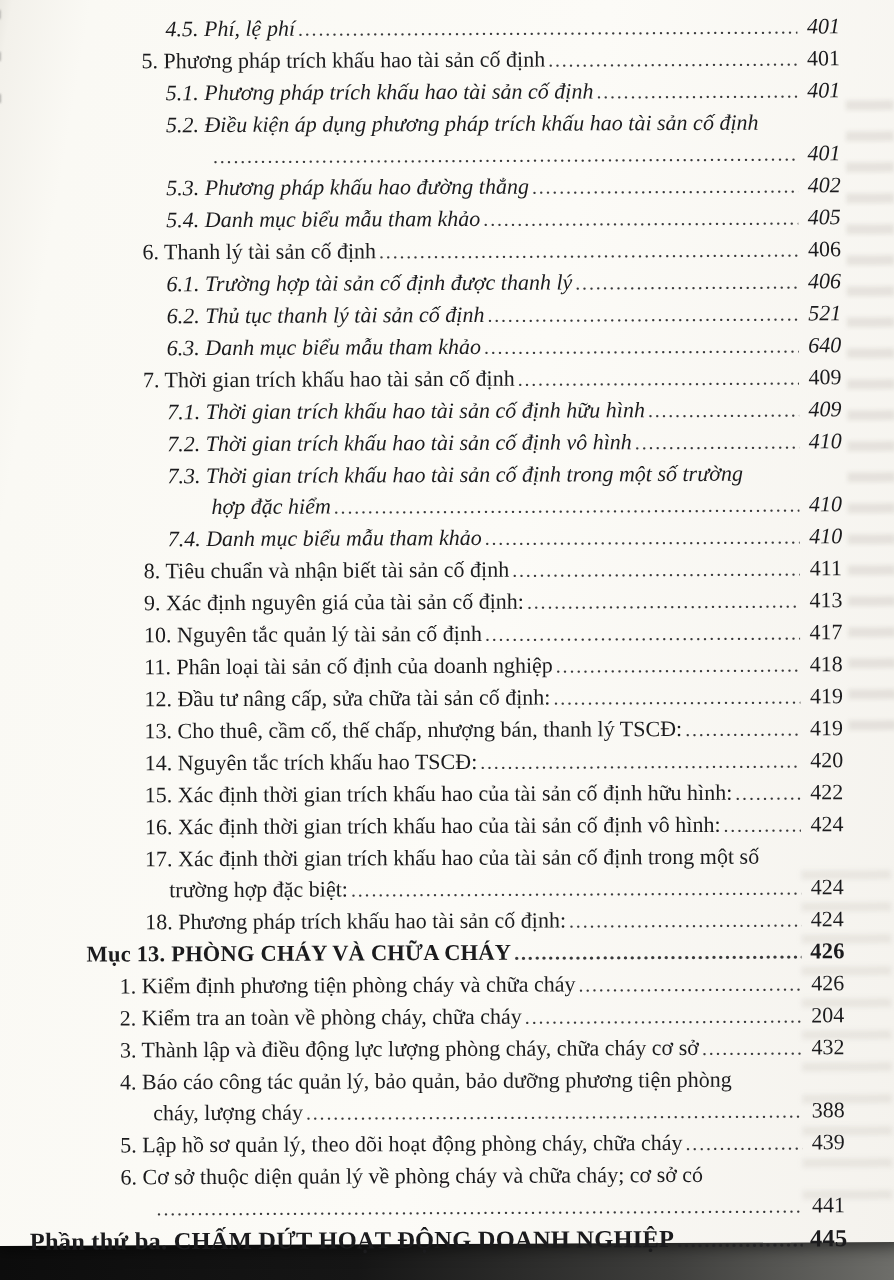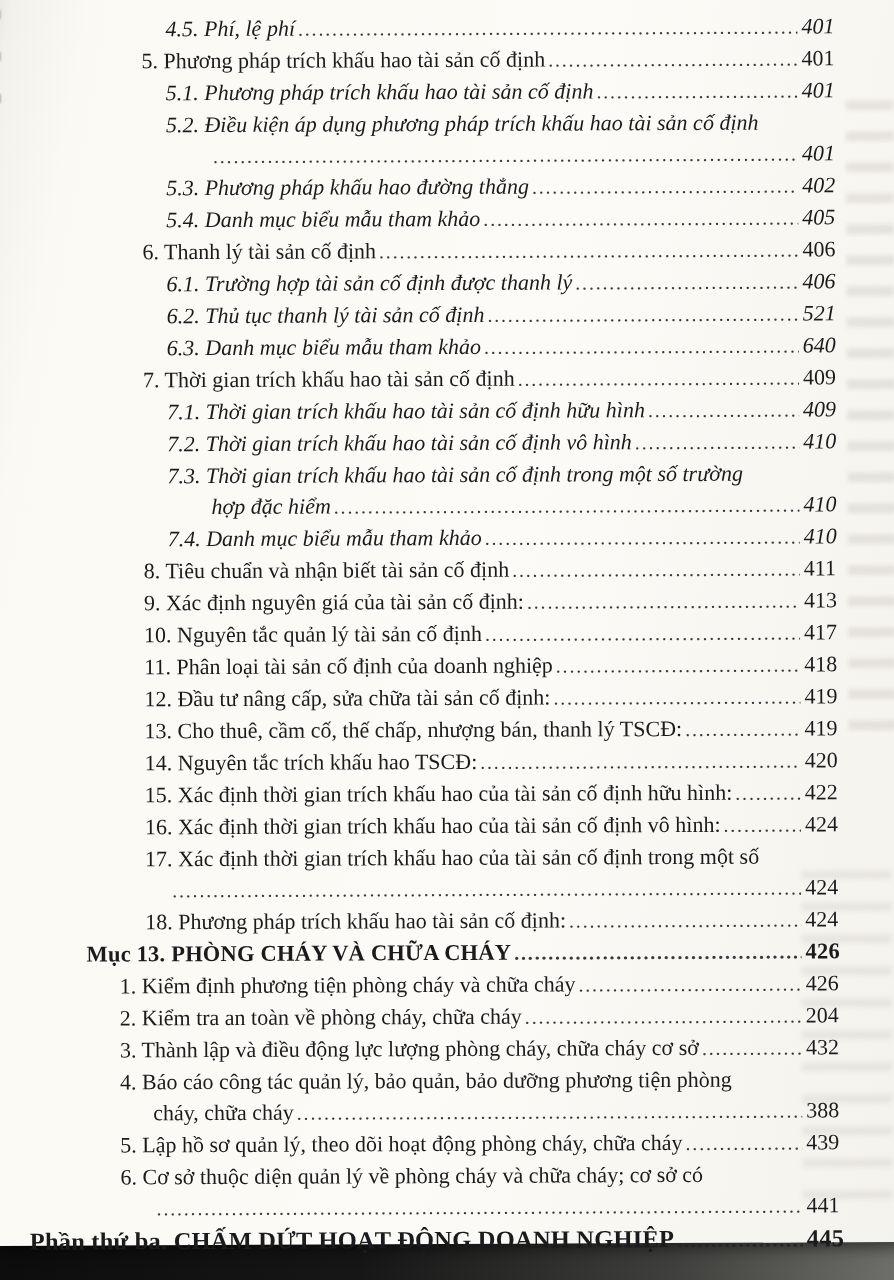--- a/index.html
+++ b/index.html
@@ -48,21 +48,21 @@
     display:flex; align-items:baseline;
     font-size:22px; line-height:31px; color:#1b1b1d;
     padding-right:46px;
   }
   .txt { white-space:nowrap; flex:0 0 auto; }
   .dots { flex:1 1 auto; min-width:6px; overflow:hidden; white-space:nowrap; margin:0 4px 0 3px; }
   .dots::after {
     content:"..........................................................................................................................................................";
     font-size:20px; letter-spacing:1.8px; color:rgba(35,35,38,0.9); font-style:normal;
   }
-  .pg { flex:0 0 auto; min-width:44px; text-align:left; white-space:nowrap; }
+  .pg { flex:0 0 auto; min-width:44px; text-align:center; white-space:nowrap; }
 
   
   .sub        { margin-left:168px; }
   .sub.cont   { margin-left:212px; }
   .num1       { margin-left:144px; }
   .num2       { margin-left:144px; }
   .num2.cont  { margin-left:168px; }
   .muc        { margin-left:85px;  }
   .mucsub     { margin-left:118px; }
   .mucsub.cont{ margin-left:151px; }
@@ -206,20 +206,21 @@
         </div>
         <div class="row num2 normal">
           <span class="txt">16. Xác định thời gian trích khấu hao của tài sản cố định vô hình:</span>
           <span class="dots"></span>
           <span class="pg">424</span>
         </div>
         <div class="row num2 normal">
           <span class="txt">17. Xác định thời gian trích khấu hao của tài sản cố định trong một số</span>
         </div>
         <div class="row num2 cont normal">
+          <span class="txt">trường hợp đặc biệt:</span>
           <span class="dots"></span>
           <span class="pg">424</span>
         </div>
         <div class="row num2 normal">
           <span class="txt">18. Phương pháp trích khấu hao tài sản cố định:</span>
           <span class="dots"></span>
           <span class="pg">424</span>
         </div>
         <div class="row muc bold">
           <span class="txt">Mục 13. PHÒNG CHÁY VÀ CHỮA CHÁY</span>
@@ -238,21 +239,21 @@
         </div>
         <div class="row mucsub normal">
           <span class="txt">3. Thành lập và điều động lực lượng phòng cháy, chữa cháy cơ sở</span>
           <span class="dots"></span>
           <span class="pg">432</span>
         </div>
         <div class="row mucsub normal">
           <span class="txt">4. Báo cáo công tác quản lý, bảo quản, bảo dưỡng phương tiện phòng</span>
         </div>
         <div class="row mucsub cont normal">
-          <span class="txt">cháy, chữa cháy</span>
+          <span class="txt">cháy, lượng cháy</span>
           <span class="dots"></span>
           <span class="pg">388</span>
         </div>
         <div class="row mucsub normal">
           <span class="txt">5. Lập hồ sơ quản lý, theo dõi hoạt động phòng cháy, chữa cháy</span>
           <span class="dots"></span>
           <span class="pg">439</span>
         </div>
         <div class="row mucsub normal">
           <span class="txt">6. Cơ sở thuộc diện quản lý về phòng cháy và chữa cháy; cơ sở có</span>

